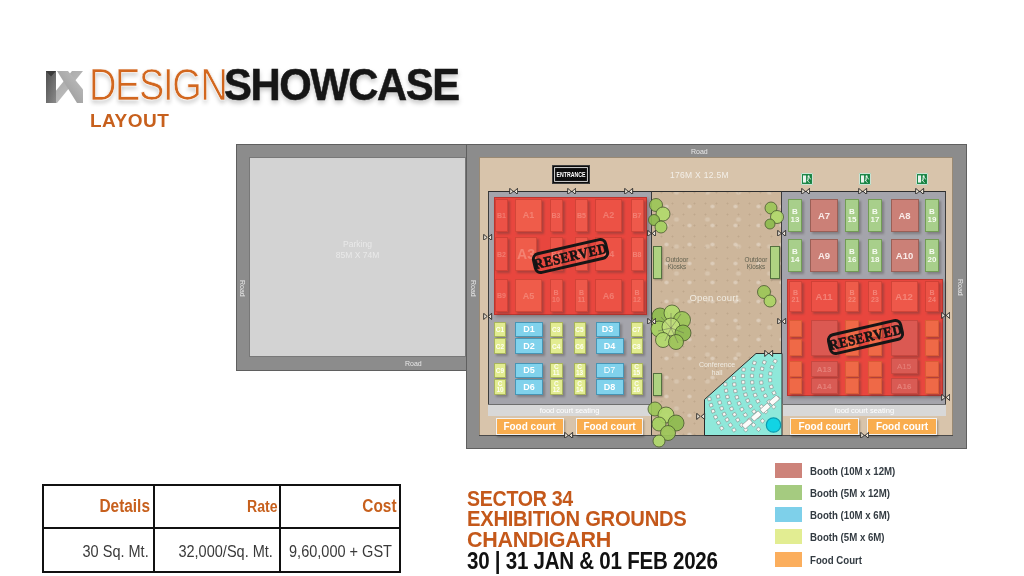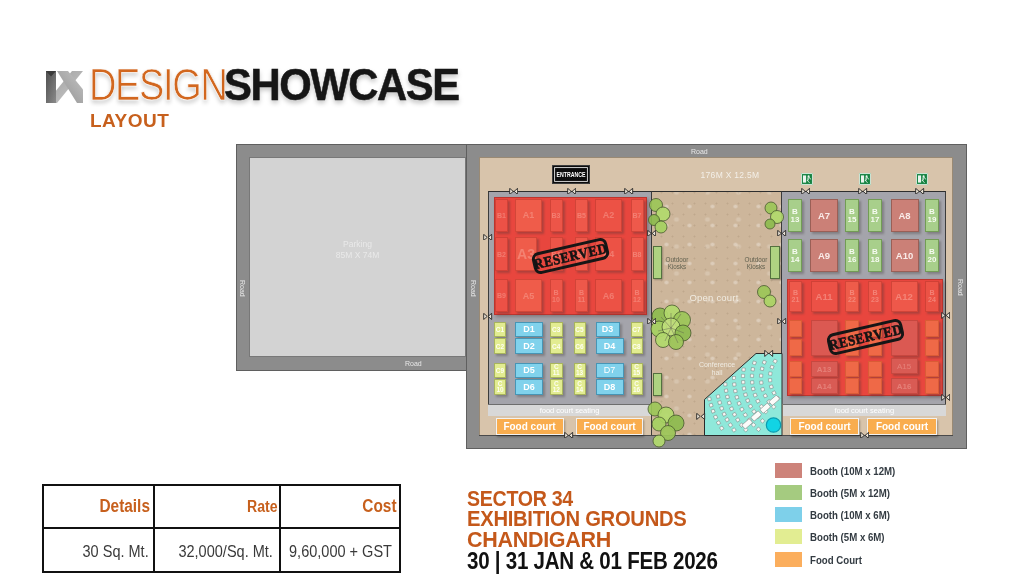--- a/index.html
+++ b/index.html
@@ -49,21 +49,21 @@
 <div class="abs" style="left:651px;top:163px;width:131px;height:244.5px;background-color:#cdb69b;background-image:radial-gradient(rgba(255,255,255,.30) 1.2px,transparent 3px),radial-gradient(rgba(248,244,238,.22) 1.5px,transparent 3.5px),radial-gradient(rgba(112,90,64,.15) .8px,transparent 1.2px);background-size:23px 19px,31px 27px,11px 11px;background-position:3px 5px,9px 14px,4px 6px;border-left:1.2px solid #3a3a3a;border-right:1.2px solid #3a3a3a;border-top:1.2px solid #2e2e2e;z-index:3"></div>
 <div class="abs" style="left:488px;top:375.5px;width:163px;height:12px;background:#d8d8d8;border-top:1px solid #6e6e6e;z-index:4;color:#fff;font-size:7.5px;text-align:center;line-height:12px">food court seating</div>
 <div class="abs" style="left:783px;top:375.5px;width:162.5px;height:12px;background:#d8d8d8;border-top:1px solid #6e6e6e;z-index:4;color:#fff;font-size:7.5px;text-align:center;line-height:12px">food court seating</div>
 <div class="abs" style="left:479px;top:406.8px;width:474px;height:1px;background:#4a4a4a;z-index:6"></div>
 <svg class="abs" style="left:551.5px;top:136.5px;z-index:6" width="38" height="19" viewBox="0 0 38 19">
       <rect x="0" y="0" width="38" height="19" fill="#0c0c0c"></rect>
       <rect x="0.5" y="0.5" width="37" height="18" fill="none" stroke="#4a4a4a" stroke-width="0.8"></rect>
       <rect x="2.6" y="2.6" width="32.8" height="13.8" fill="none" stroke="#e6e6e6" stroke-width="0.9"></rect>
       <text x="19" y="12" text-anchor="middle" font-family="Liberation Sans,sans-serif" font-size="6.4" font-weight="bold" fill="#fff" textLength="29" lengthAdjust="spacingAndGlyphs">ENTRANCE</text>
     </svg>
-<div class="abs" style="left:670px;top:142px;width:120px;text-align:center;color:#f3efe8;font-size:8.5px;z-index:6;letter-spacing:0.3px">176M X 12.5M</div>
+<div class="abs" style="left:670px;top:142px;width:120px;color:#f3efe8;font-size:8.5px;z-index:6;letter-spacing:0.3px">176M X 12.5M</div>
 <svg class="abs" style="left:800.5px;top:144.5px;z-index:6" width="12" height="12" viewBox="0 0 12 12">
       <rect x="0" y="0" width="12" height="12" fill="#13823f"></rect>
       <rect x="0.6" y="0.6" width="10.8" height="10.8" fill="none" stroke="#eaf5ee" stroke-width="0.9"></rect>
       <rect x="2" y="2.4" width="3.1" height="7.2" fill="#eaf5ee"></rect>
       <circle cx="7.6" cy="3.4" r="1.05" fill="#eaf5ee"></circle>
       <path d="M6.2 5.2 L8.6 4.6 L9.6 6.4 M7.4 5.4 L6.6 8 L8.6 9.6 M7.4 6.6 L5.8 7.6" stroke="#eaf5ee" stroke-width="0.9" fill="none"></path>
     </svg>
 <svg class="abs" style="left:858.5px;top:144.5px;z-index:6" width="12" height="12" viewBox="0 0 12 12">
       <rect x="0" y="0" width="12" height="12" fill="#13823f"></rect>
       <rect x="0.6" y="0.6" width="10.8" height="10.8" fill="none" stroke="#eaf5ee" stroke-width="0.9"></rect>

